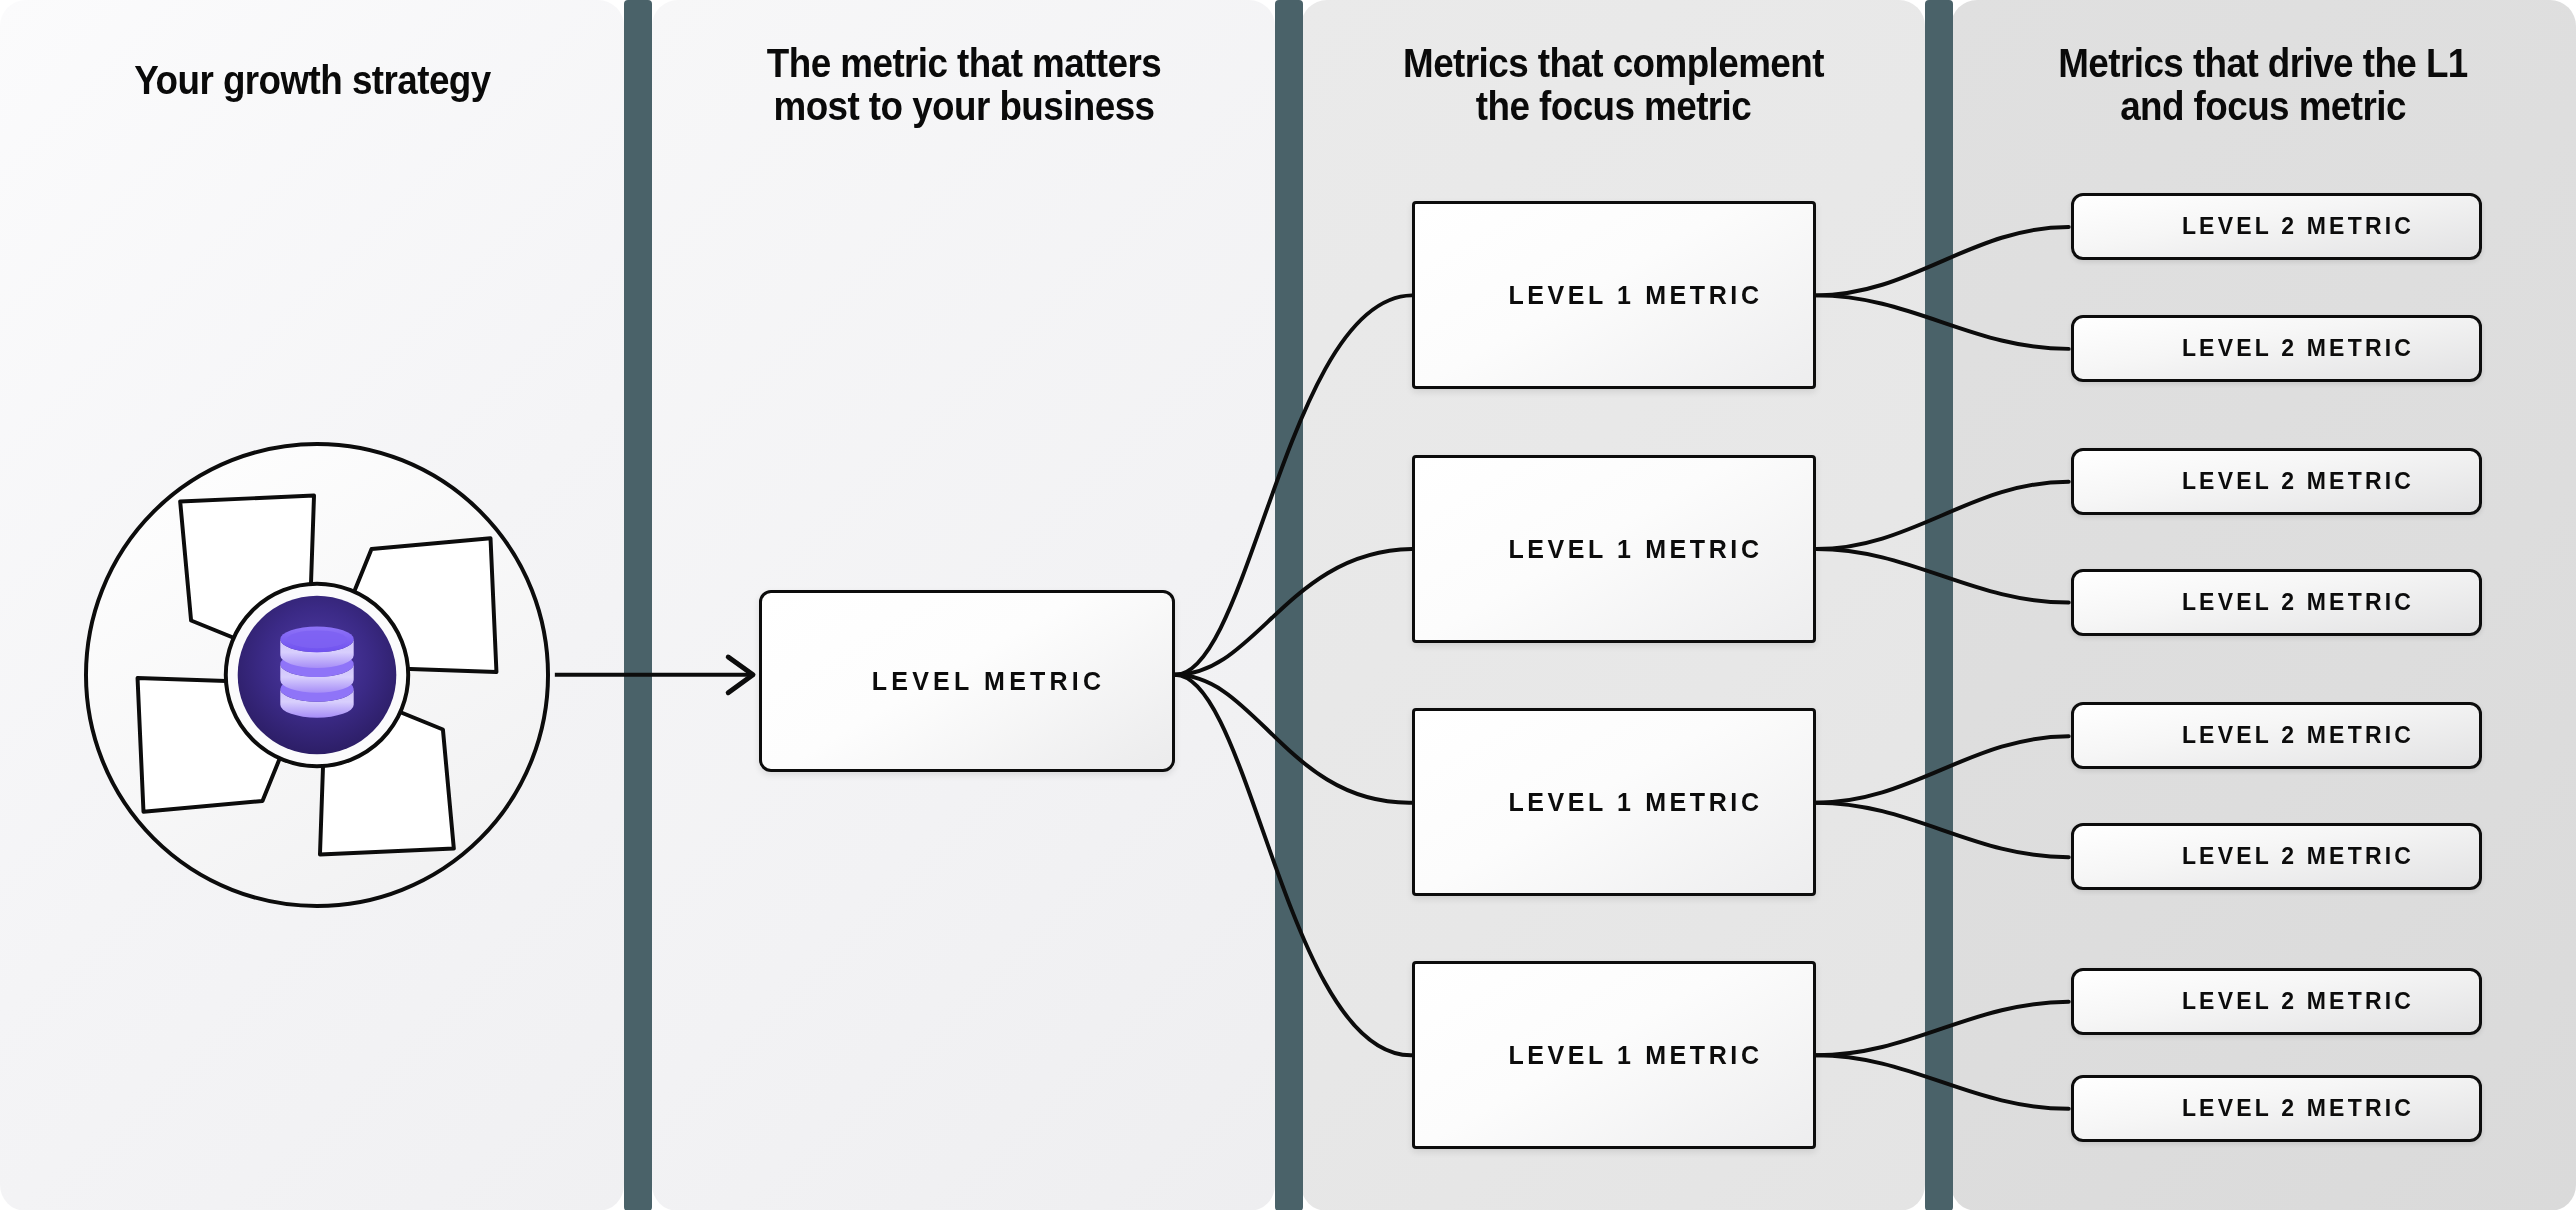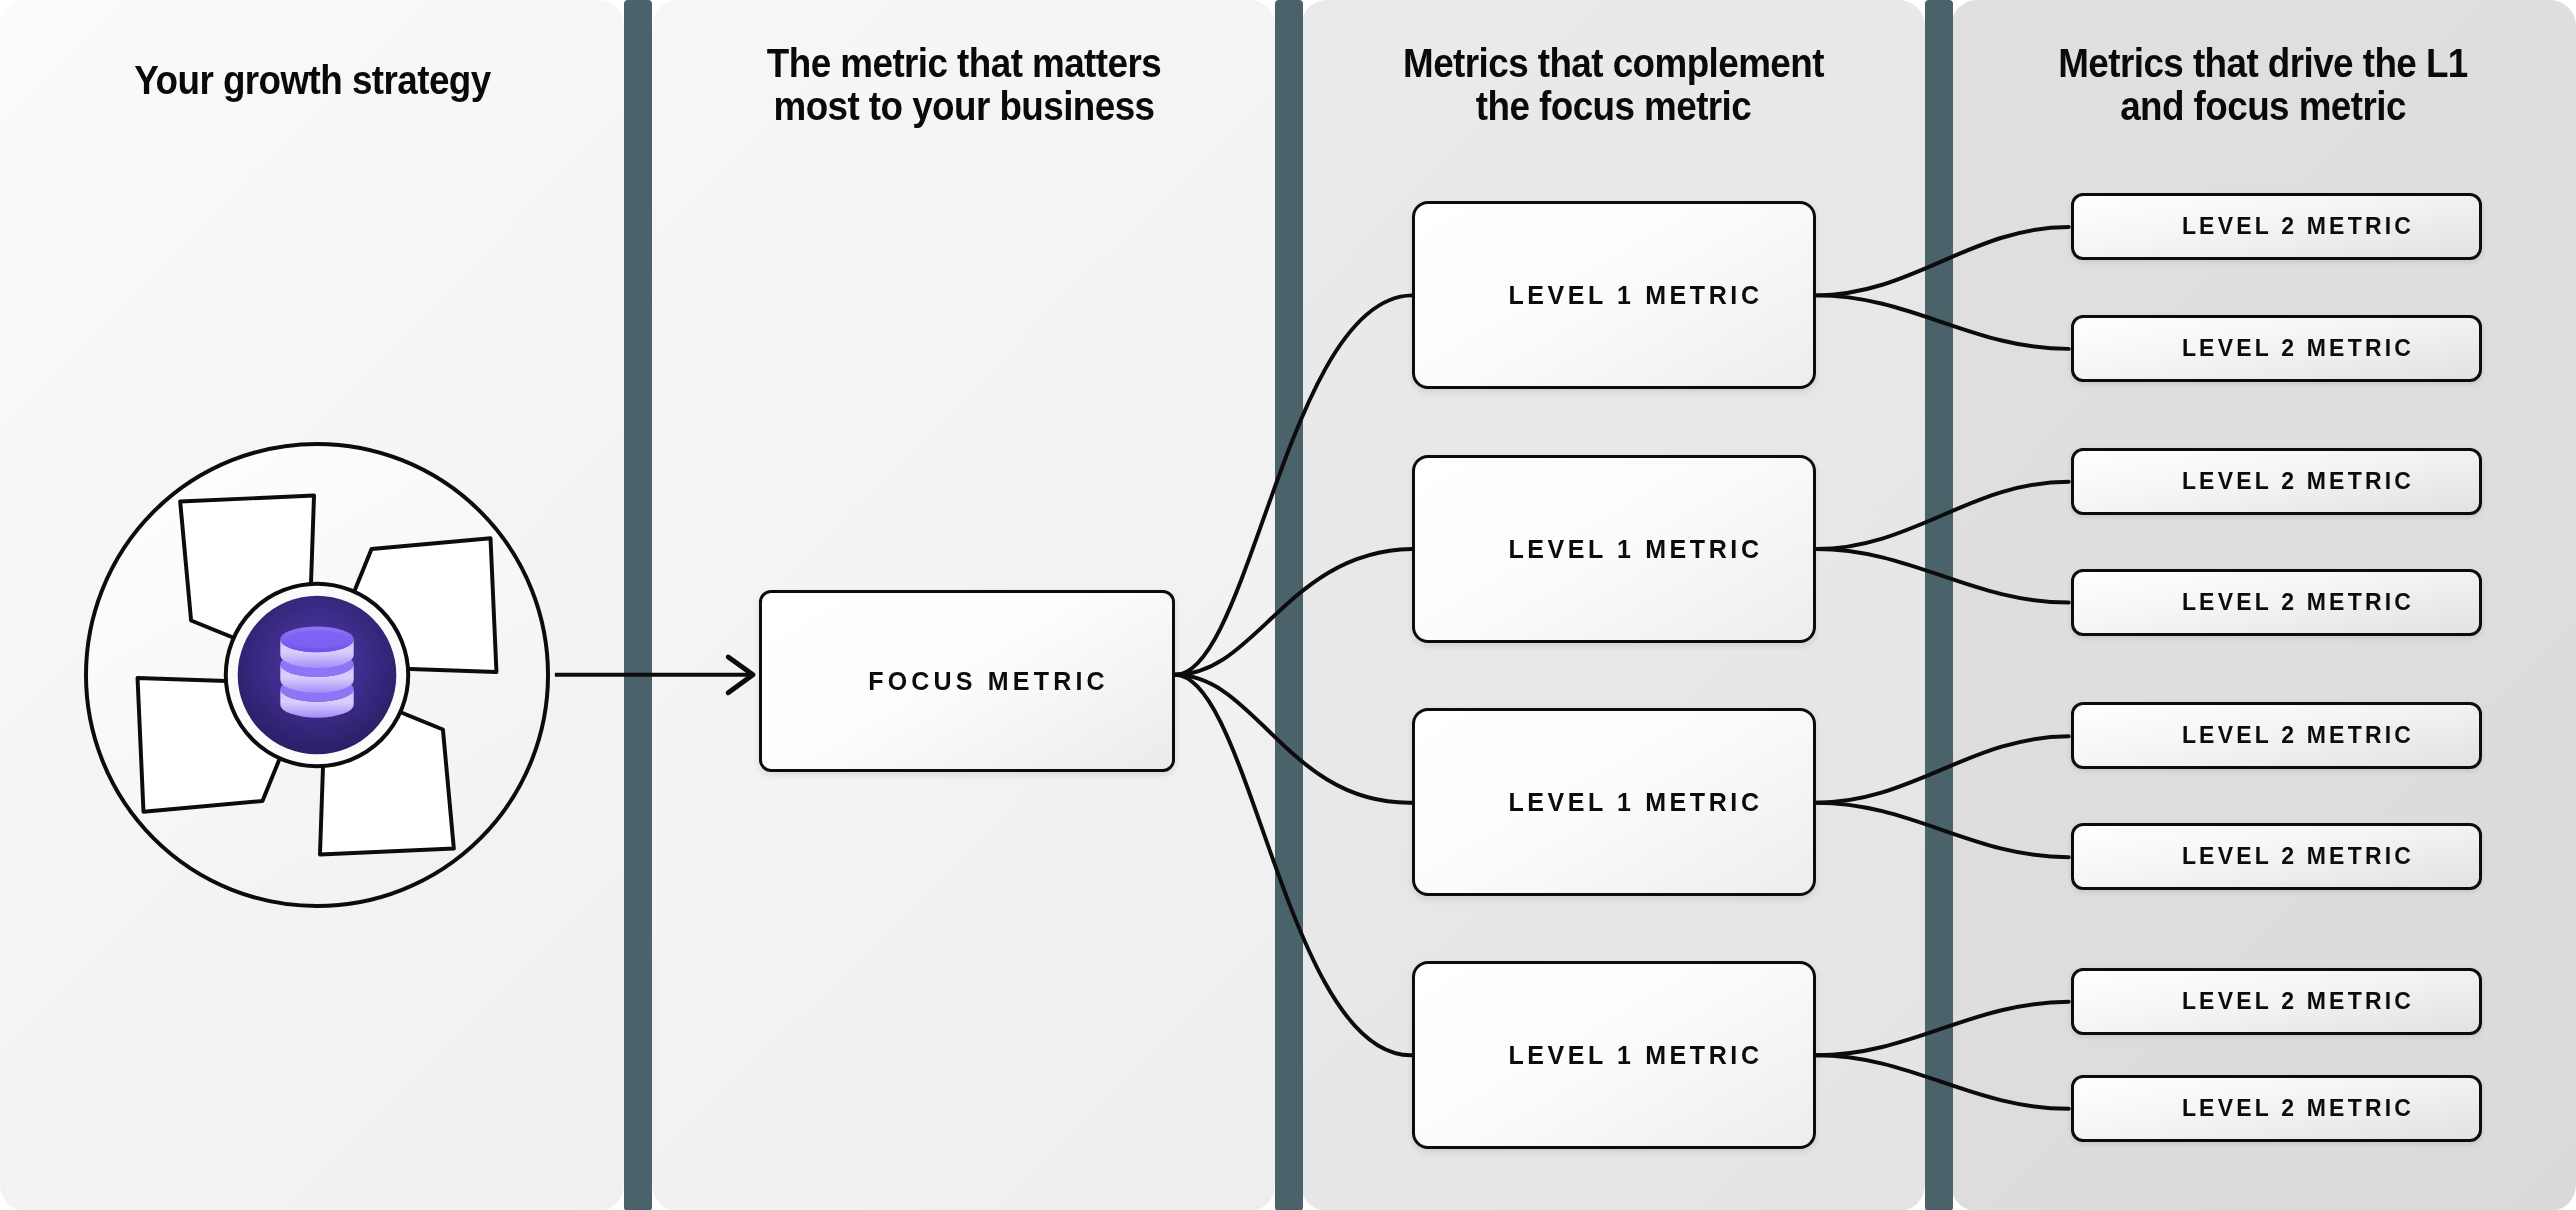--- a/index.html
+++ b/index.html
@@ -43,21 +43,21 @@
     z-index:6;
     padding-left:43px;
   }
   .node-focus{
     border-radius:12px;
     background:linear-gradient(150deg,#ffffff 0%,#fdfdfd 45%,#ebebec 100%);
     font-size:25px;letter-spacing:4.2px;
     box-shadow:0 3px 7px rgba(0,0,0,0.10);
   }
   .node-l1{
-    border-radius:16px;
+    border-radius:4px;
     background:linear-gradient(150deg,#ffffff 0%,#fcfcfc 45%,#ededee 100%);
     font-size:25px;letter-spacing:3.6px;
     box-shadow:0 3px 7px rgba(0,0,0,0.10);
   }
   .node-l2{
     border-radius:12px;
     background:linear-gradient(170deg,#ffffff 0%,#f6f6f6 40%,#e2e2e3 100%);
     font-size:23px;letter-spacing:3.2px;
     box-shadow:0 2px 5px rgba(0,0,0,0.10);
   }
@@ -156,21 +156,21 @@
     <path class="link" d="M 1833 554 C 1930 554 1990 608 2088 608"></path>
 
     <path class="link" d="M 1833 810 C 1930 810 1990 743 2088 743"></path>
     <path class="link" d="M 1833 810 C 1930 810 1990 865 2088 865"></path>
 
     <path class="link" d="M 1833 1065 C 1930 1065 1990 1011 2088 1011"></path>
     <path class="link" d="M 1833 1065 C 1930 1065 1990 1119 2088 1119"></path>
   </svg>
 
   <div class="node node-focus" style="left:759px;top:590px;width:416px;height:182px;">
-    <span>FOCUS METRIC</span>
+    <span>LEVEL METRIC</span>
   </div>
 
   <div class="node node-l1" style="left:1412px;top:201px;width:404px;height:188px;">
     <span>LEVEL 1 METRIC</span>
   </div>
   <div class="node node-l1" style="left:1412px;top:455px;width:404px;height:188px;">
     <span>LEVEL 1 METRIC</span>
   </div>
   <div class="node node-l1" style="left:1412px;top:708px;width:404px;height:188px;">
     <span>LEVEL 1 METRIC</span>

